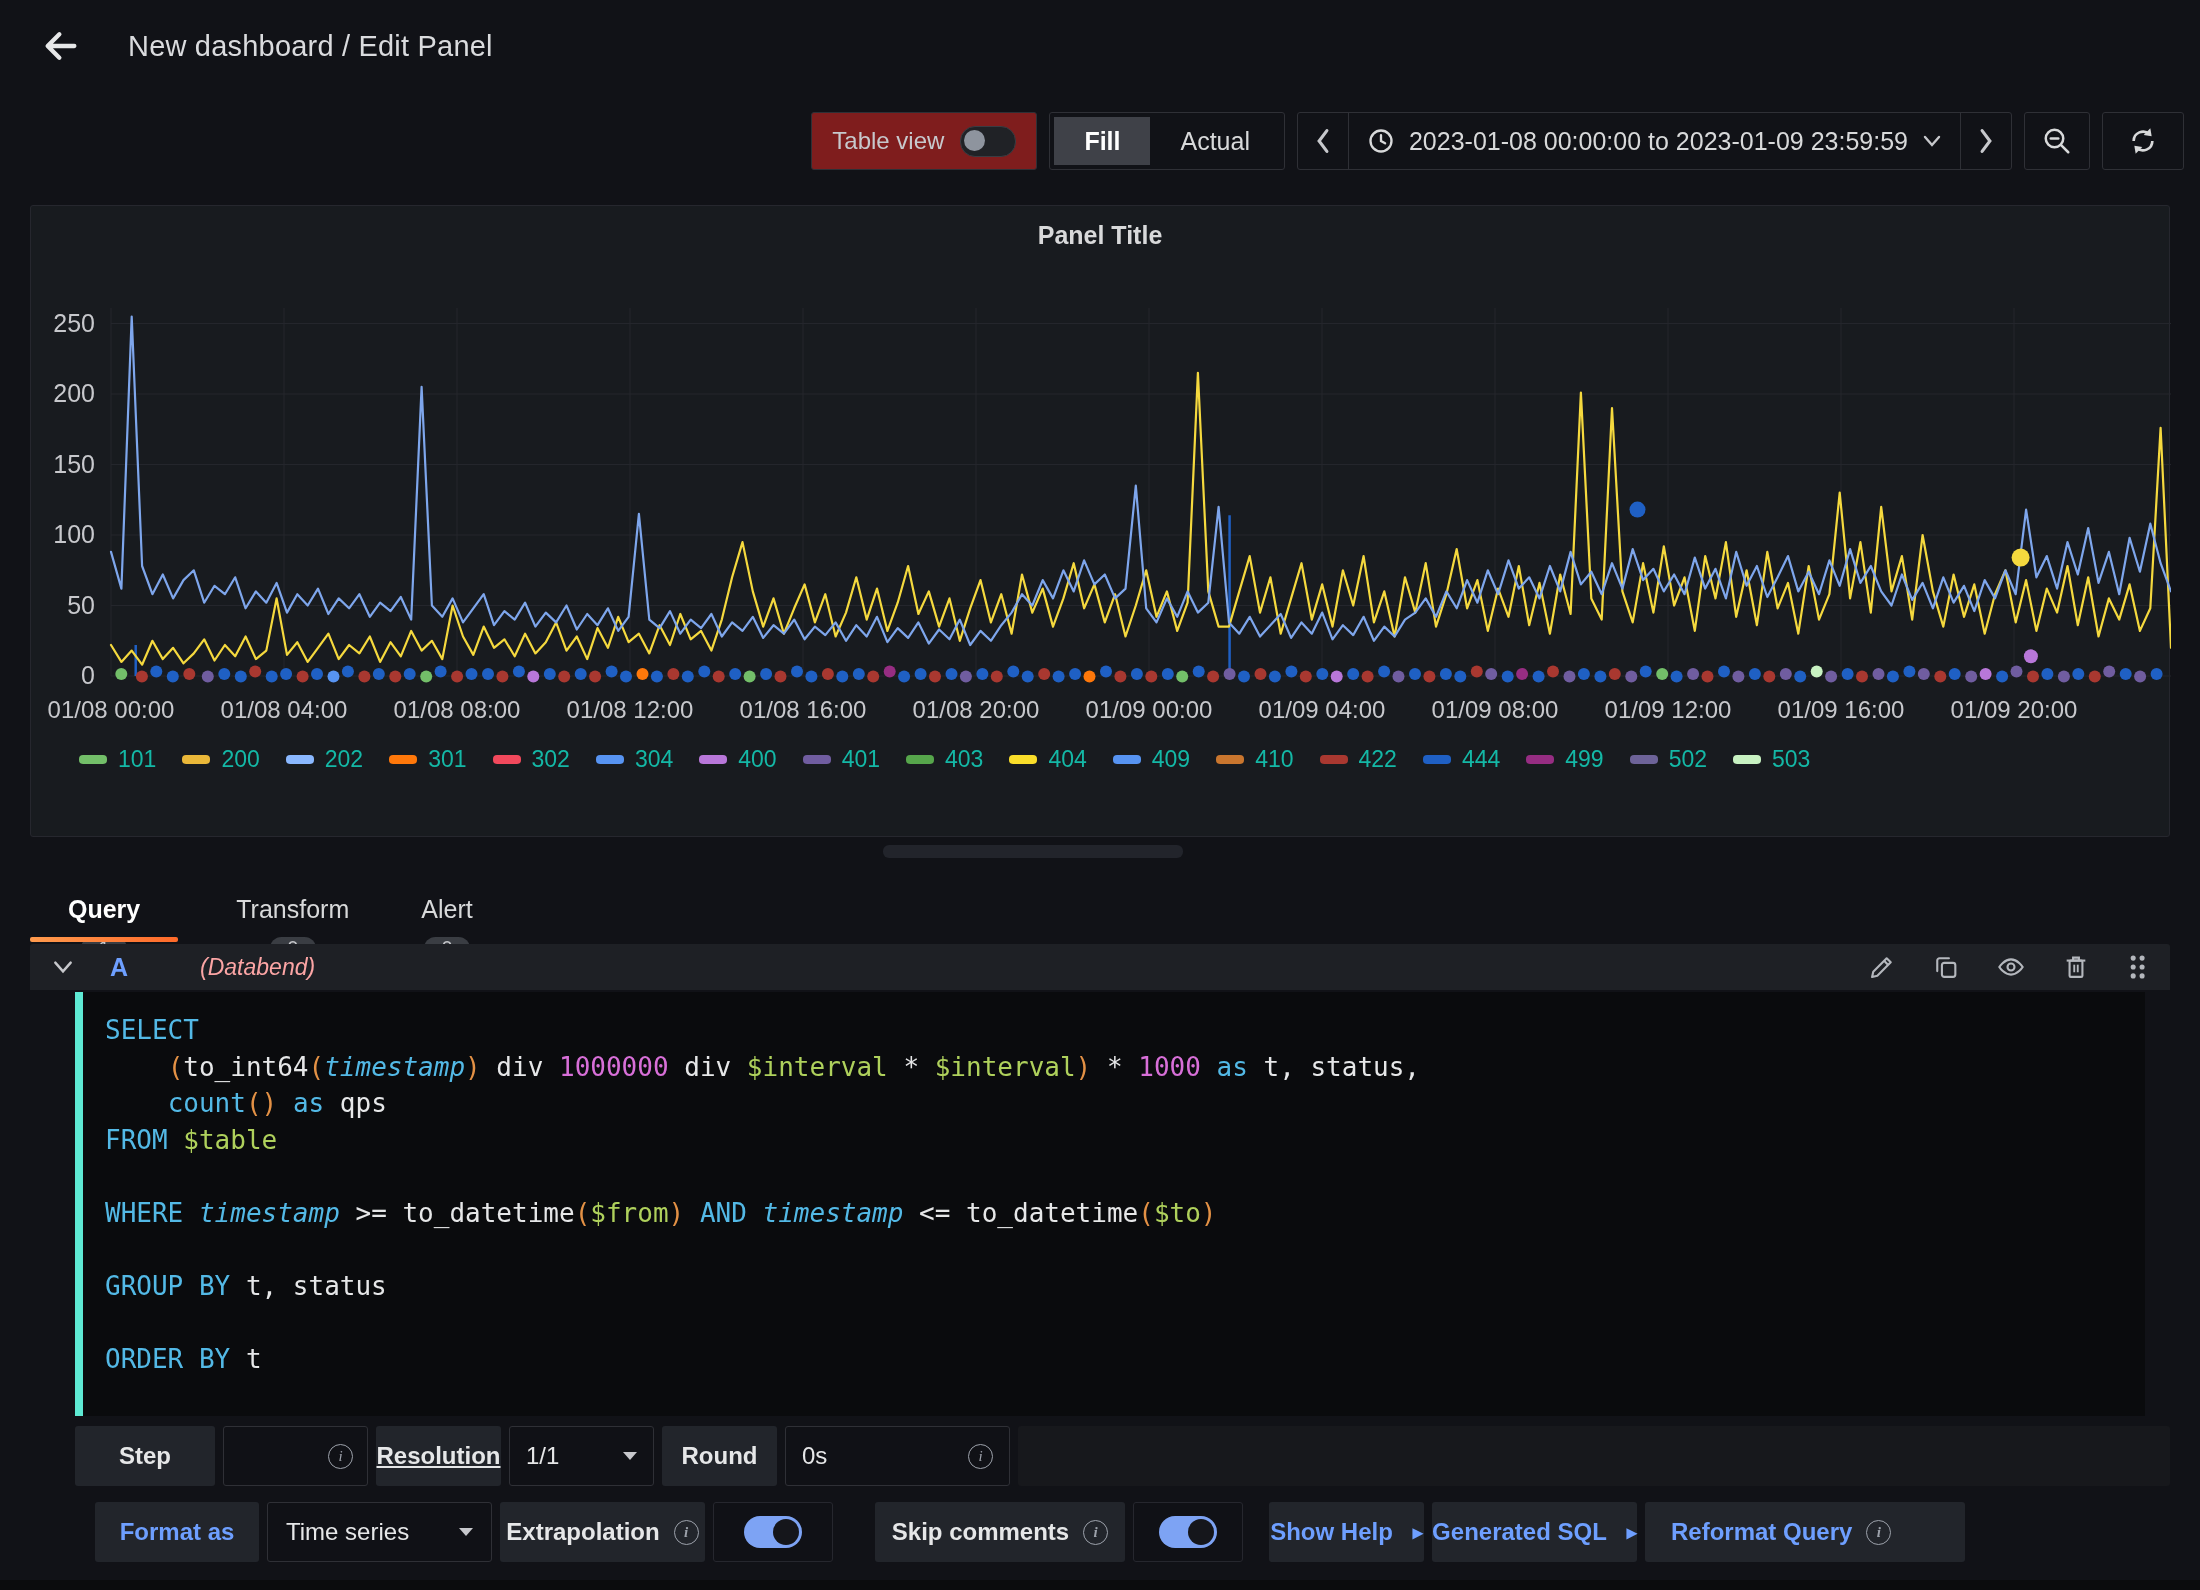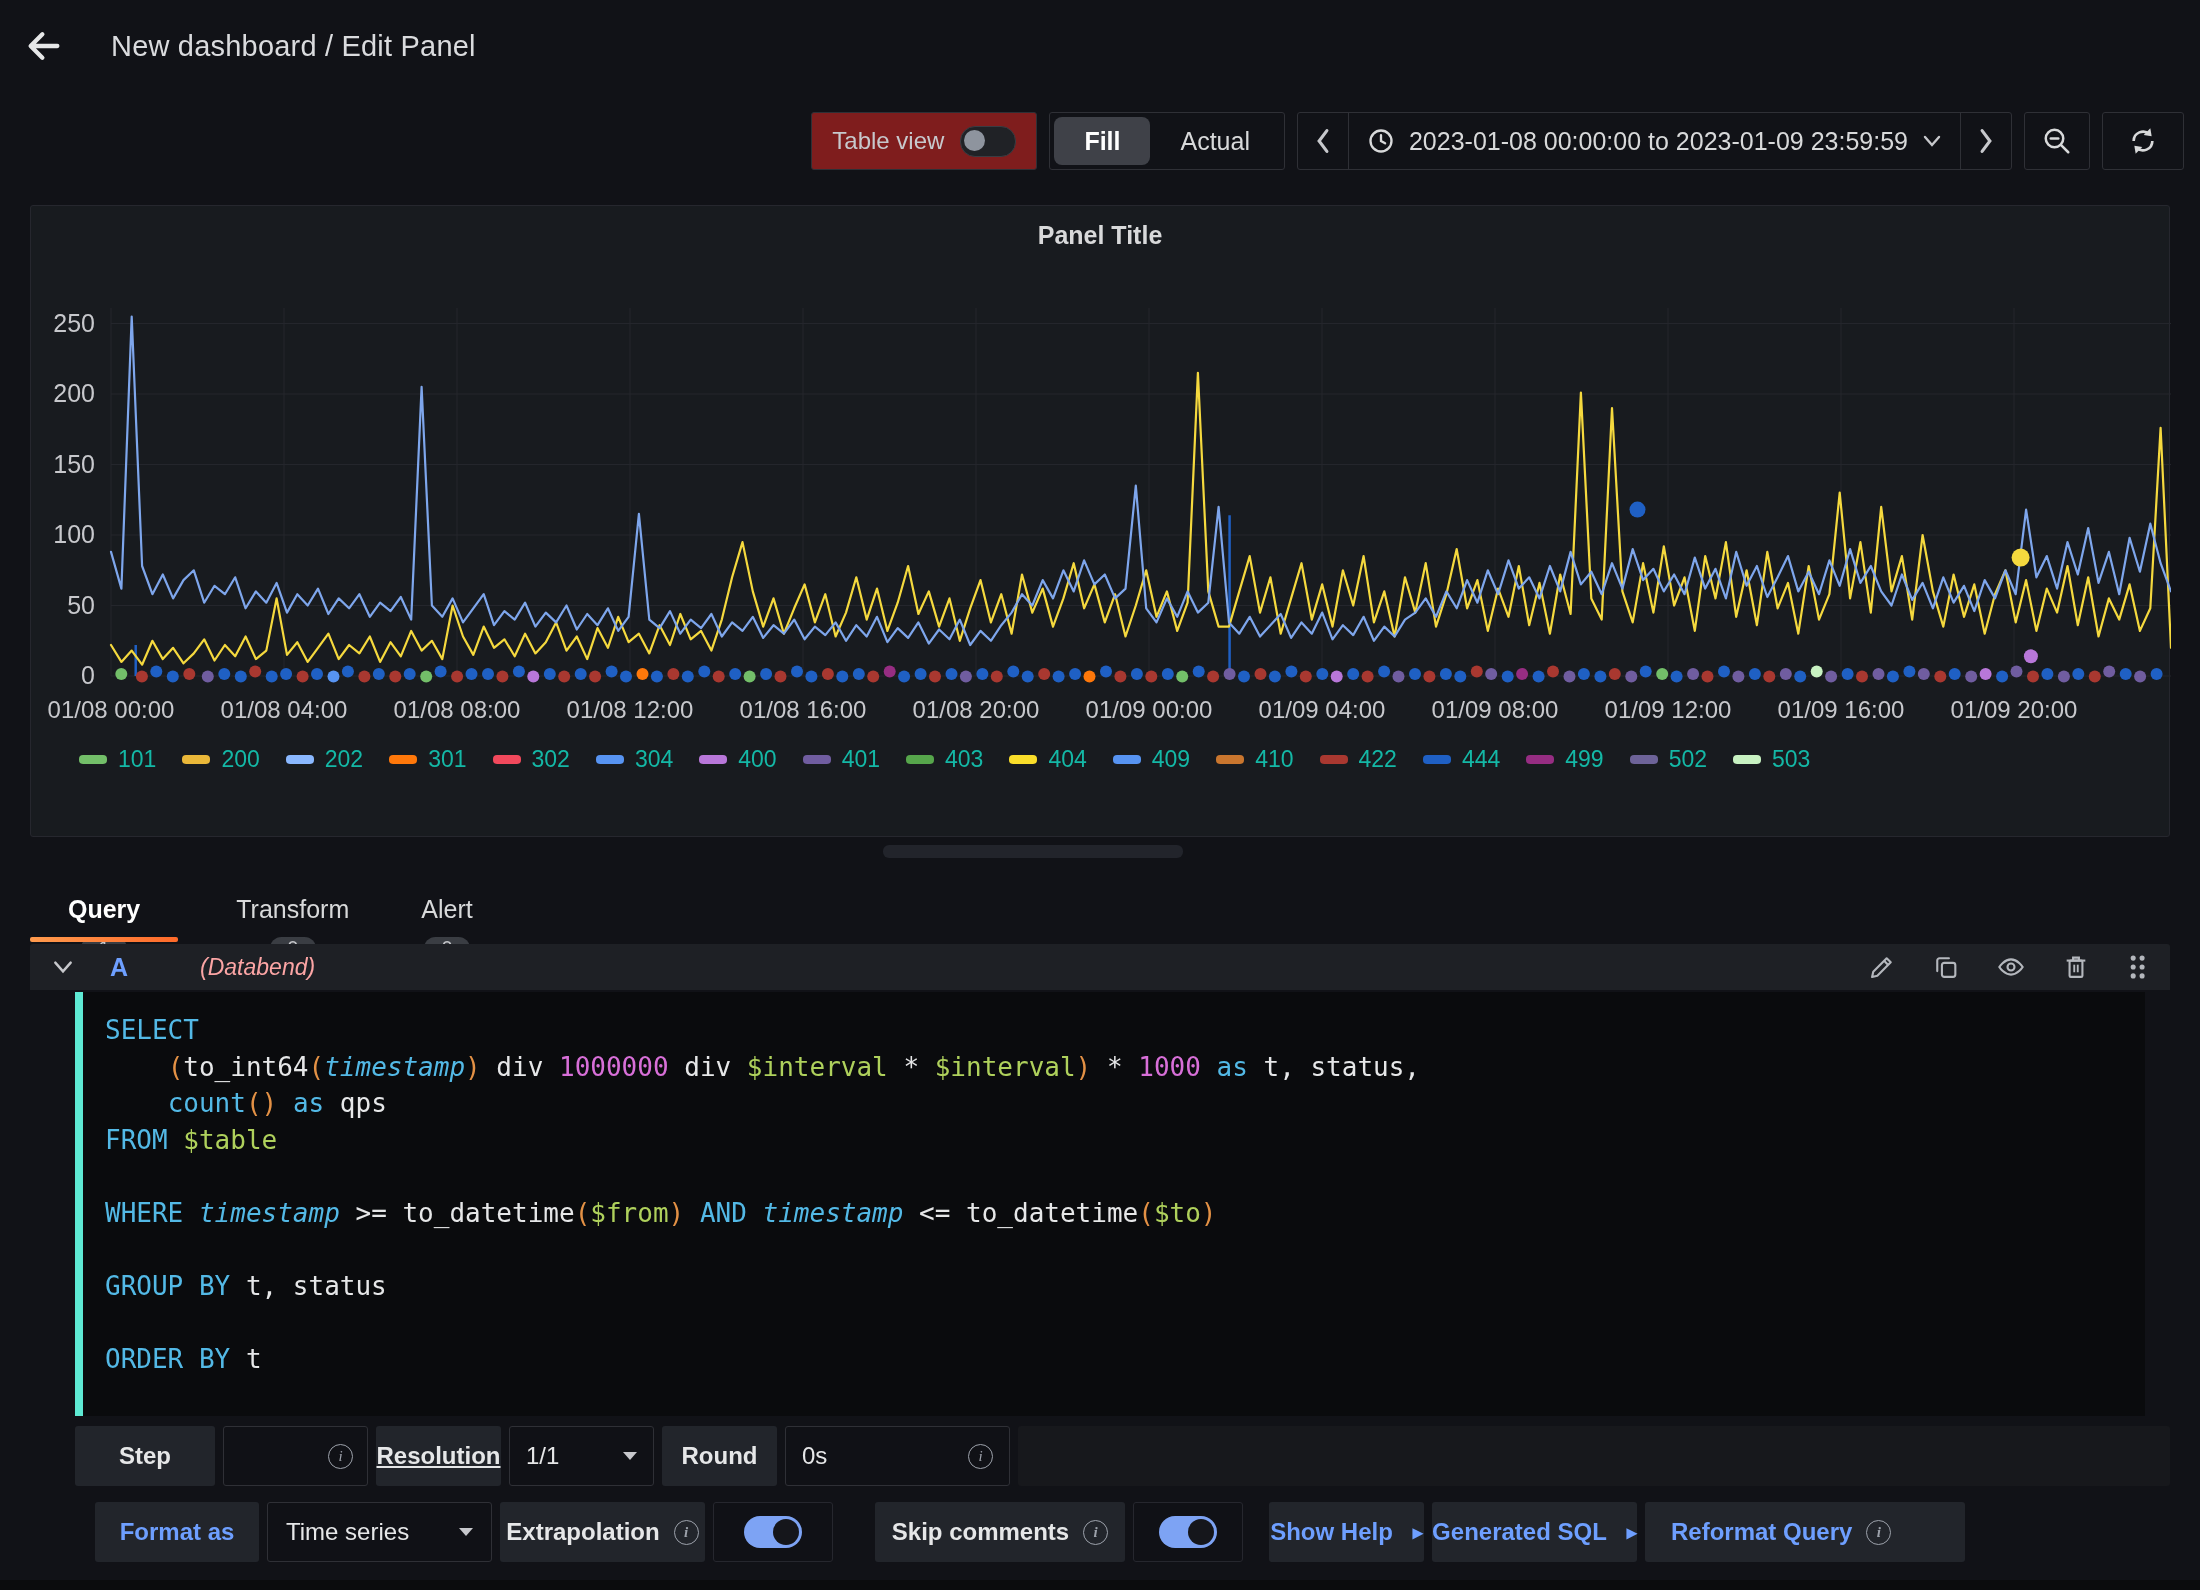--- a/index.html
+++ b/index.html
@@ -1,29 +1,29 @@
 <!DOCTYPE html>
 <html><head>
 <meta charset="utf-8">
 <style>
   html,body{margin:0;padding:0;}
   body{width:2200px;height:1590px;background:#111217;font-family:"Liberation Sans",sans-serif;color:#D8D9DA;position:relative;overflow:hidden;}
   svg{display:block;}
   
-  .header{position:absolute;top:0;left:0;right:0;height:92px;display:flex;align-items:center;padding-left:21px;}
+  .header{position:absolute;top:0;left:0;right:0;height:92px;display:flex;align-items:center;padding-left:38px;}
   .back-btn{width:46px;height:46px;display:flex;align-items:center;justify-content:center;cursor:pointer;}
   .page-title{font-size:29px;color:#DADBDE;margin-left:44px;font-weight:400;letter-spacing:.2px;}
   
   .toolbar{position:absolute;top:112px;right:16px;display:flex;gap:12px;height:58px;align-items:stretch;}
   .tv-box{border:1px solid #2F3036;border-radius:3px;display:flex;align-items:center;gap:16px;padding:0 20px;background:#7f1d1d;}
   .tv-label{font-size:24px;color:#C7C8CC;}
   .toggle-off{width:54px;height:29px;border-radius:15px;background:#202226;border:1px solid #3A3C42;position:relative;cursor:pointer;}
   .toggle-off .knob{position:absolute;left:3px;top:3px;width:21px;height:21px;border-radius:50%;background:#8E949E;}
   .segmented{border:1px solid #2F3036;border-radius:3px;display:flex;align-items:stretch;padding:4px;background:#111217;}
-  .seg{display:flex;align-items:center;padding:0 30px;font-size:25px;color:#D8D9DA;cursor:pointer;border-radius:8px;}
+  .seg{display:flex;align-items:center;padding:0 30px;font-size:25px;color:#D8D9DA;cursor:pointer;border-radius:0;}
   .seg.active{background:#3F4148;color:#FFFFFF;font-weight:bold;}
   .time-group{border:1px solid #2F3036;border-radius:3px;display:flex;align-items:stretch;background:#111217;}
   .tg-seg{display:flex;align-items:center;justify-content:center;cursor:pointer;}
   .tg-prev,.tg-next{width:50px;}
   .tg-main{padding:0 18px;gap:14px;border-left:1px solid #2F3036;border-right:1px solid #2F3036;}
   .time-text{font-size:25px;color:#D8D9DA;font-weight:500;}
   .icon-btn{width:64px;border:1px solid #2F3036;border-radius:3px;display:flex;align-items:center;justify-content:center;background:#111217;cursor:pointer;}
   .refresh-btn{width:80px;}
   .caret-down{width:0;height:0;border-left:7px solid transparent;border-right:7px solid transparent;border-top:8px solid #C7C8CC;display:inline-block;}
   

